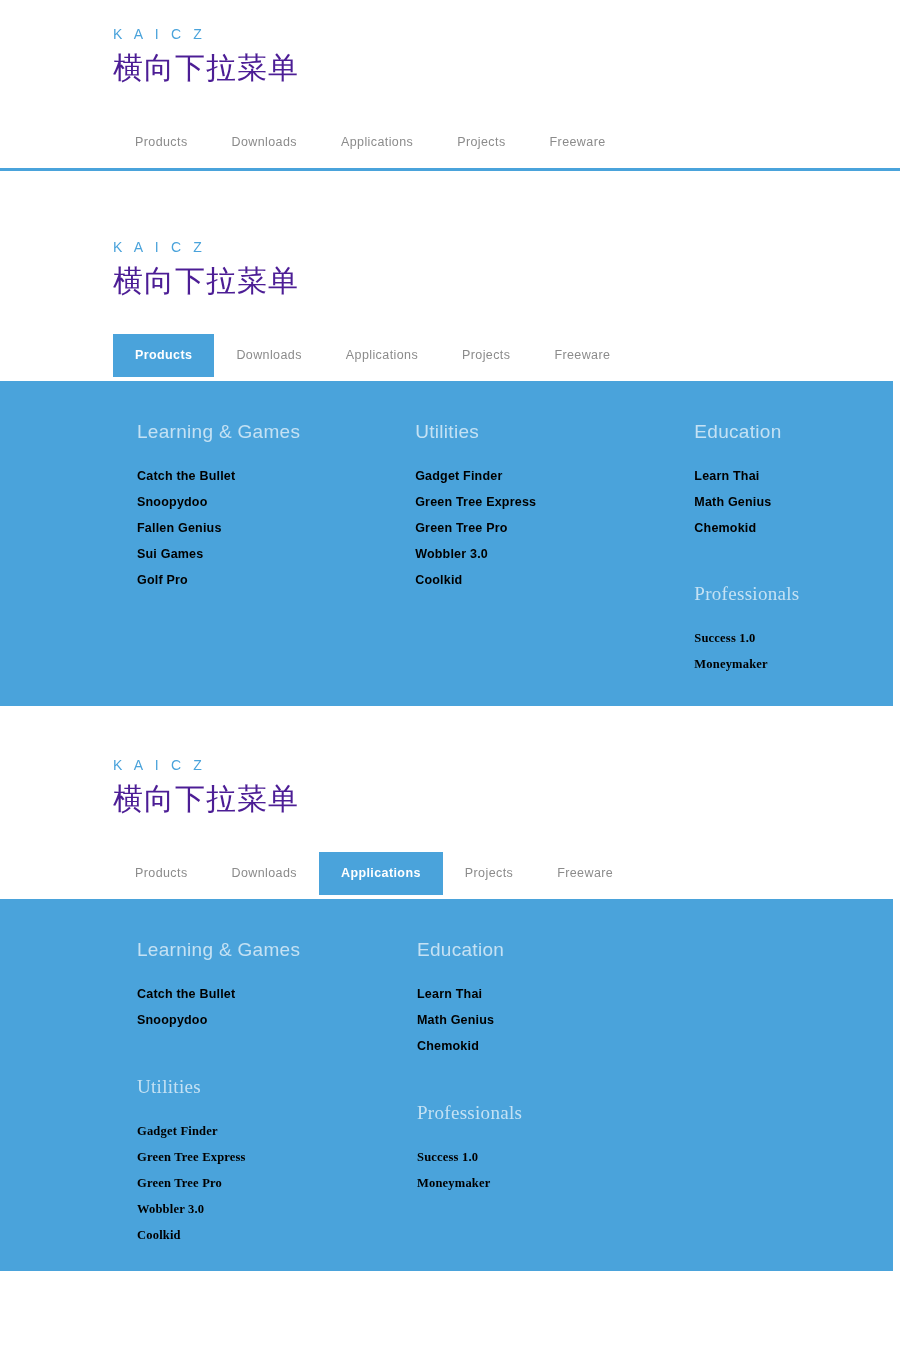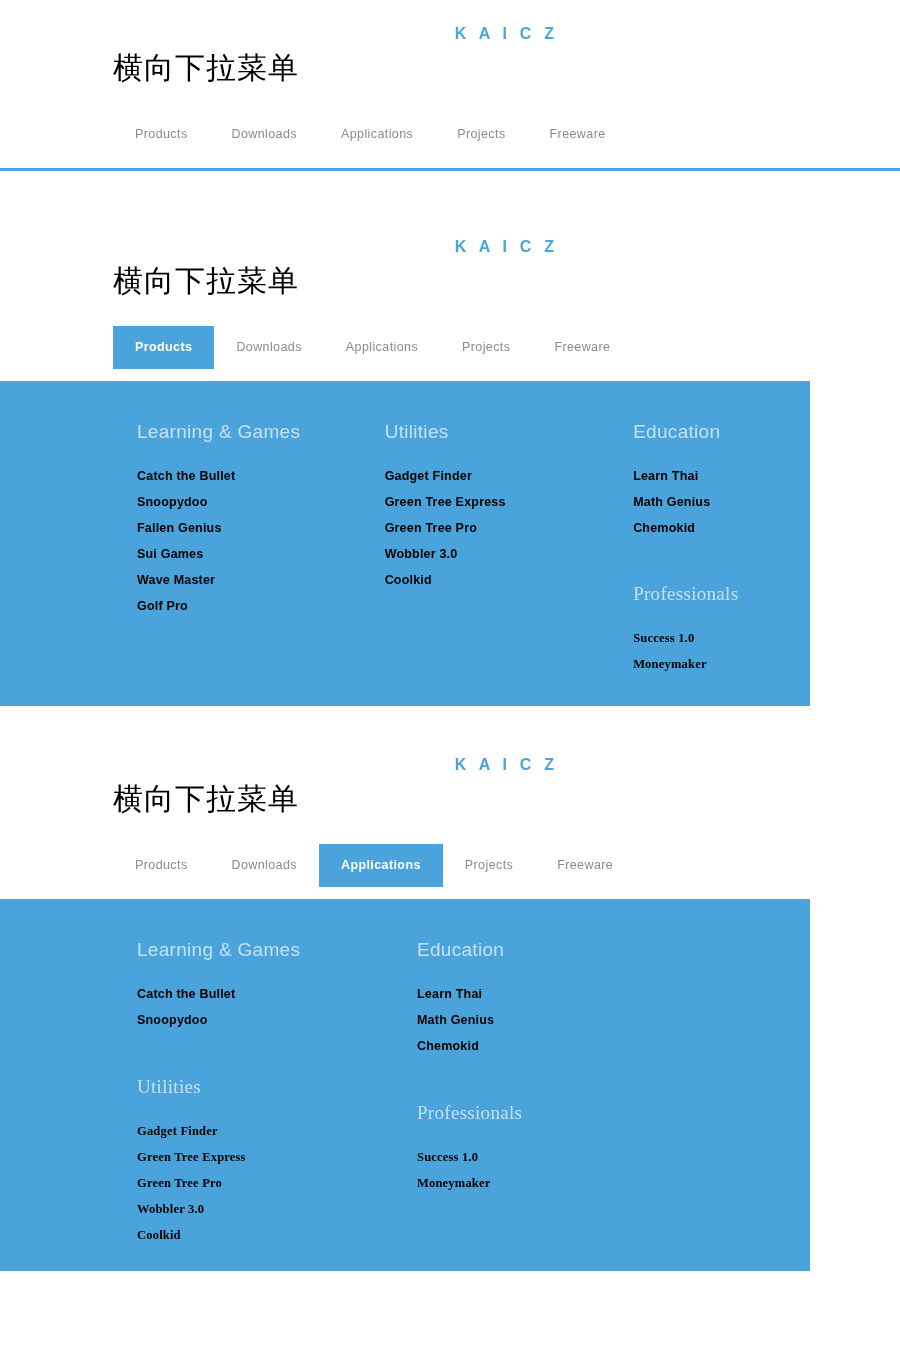--- a/index.html
+++ b/index.html
@@ -20,46 +20,45 @@
     width: 900px;
     background: #ffffff;
   }
 
   
   .header {
     padding: 26px 0 0 113px;
     background: #ffffff;
   }
   .brand {
-    font-size: 16px;
-    font-weight: bold;
+    font-size: 14px;
+    font-weight: normal;
     letter-spacing: 4.2px;
     color: #4aa3db;
     line-height: 16px;
     margin: 0 0 6px 0;
-    text-align: center;
   }
   .headline {
     font-size: 30px;
     font-weight: normal;
-    color: #000000;
+    color: #4c1d95;
     line-height: 40px;
     margin: 0;
     letter-spacing: 1px;
   }
 
   
   .navwrap {
     position: relative;
     height: 46px;
   }
   .nav {
     position: absolute;
     left: 113px;
-    bottom: 12px;
+    bottom: 4px;
     display: flex;
     align-items: flex-end;
     height: 46px;
   }
   .nav-item {
     font-size: 12.5px;
     color: #8b8b8b;
     letter-spacing: 0.4px;
     padding: 13px 22px 14px 22px;
     line-height: 16px;
@@ -74,21 +73,21 @@
   }
   .nav-rule {
     width: 900px;
     height: 3px;
     background: #4aa3db;
   }
 
   
   .panel {
     position: relative;
-    width: 810px;
+    width: 893px;
     background: #4aa3db;
     box-sizing: border-box;
     padding: 38px 0 30px 0;
   }
   .panel-inner {
     position: relative;
     padding-left: 137px;
   }
   .cols3 {
     display: flex;
@@ -166,21 +165,20 @@
   <div class="panel" style="height:325px;">
     <div class="panel-inner cols3">
 
       <div class="col">
         <div class="group">
           <div class="group-title">Learning &amp; Games</div>
           <div class="group-item">Catch the Bullet</div>
           <div class="group-item">Snoopydoo</div>
           <div class="group-item">Fallen Genius</div>
           <div class="group-item">Sui Games</div>
-          <div class="group-item">Wave Master</div>
           <div class="group-item">Golf Pro</div>
         </div>
       </div>
 
       <div class="col">
         <div class="group">
           <div class="group-title">Utilities</div>
           <div class="group-item">Gadget Finder</div>
           <div class="group-item">Green Tree Express</div>
           <div class="group-item">Green Tree Pro</div>

